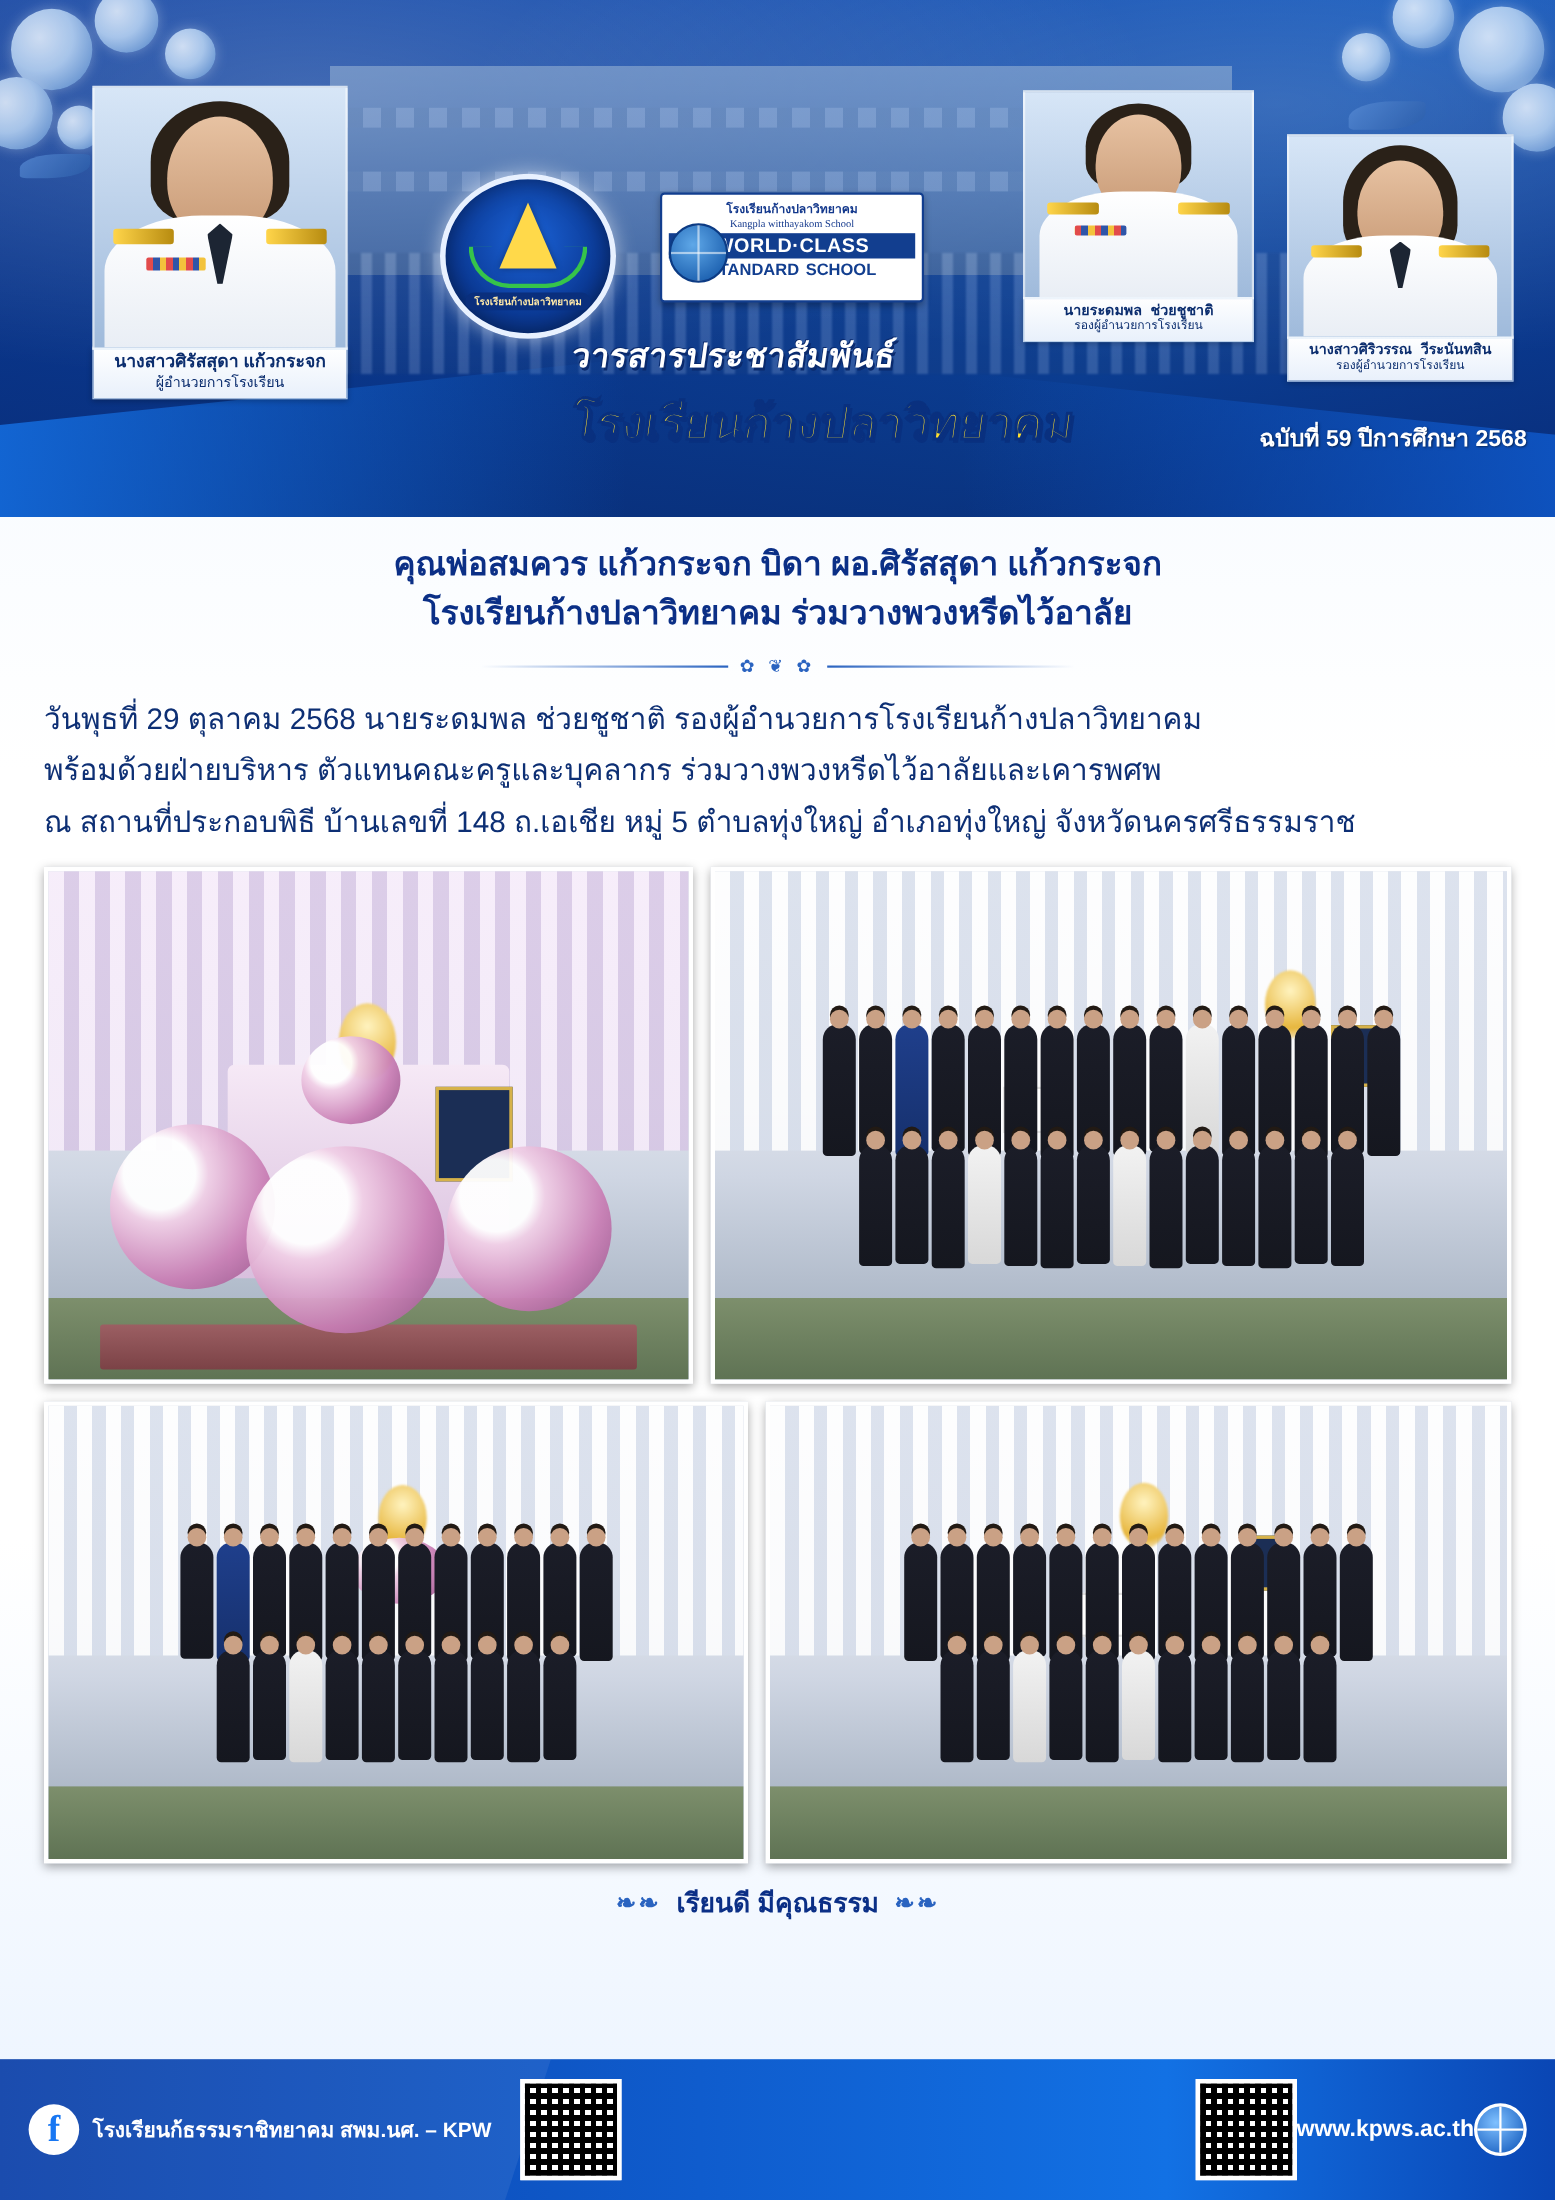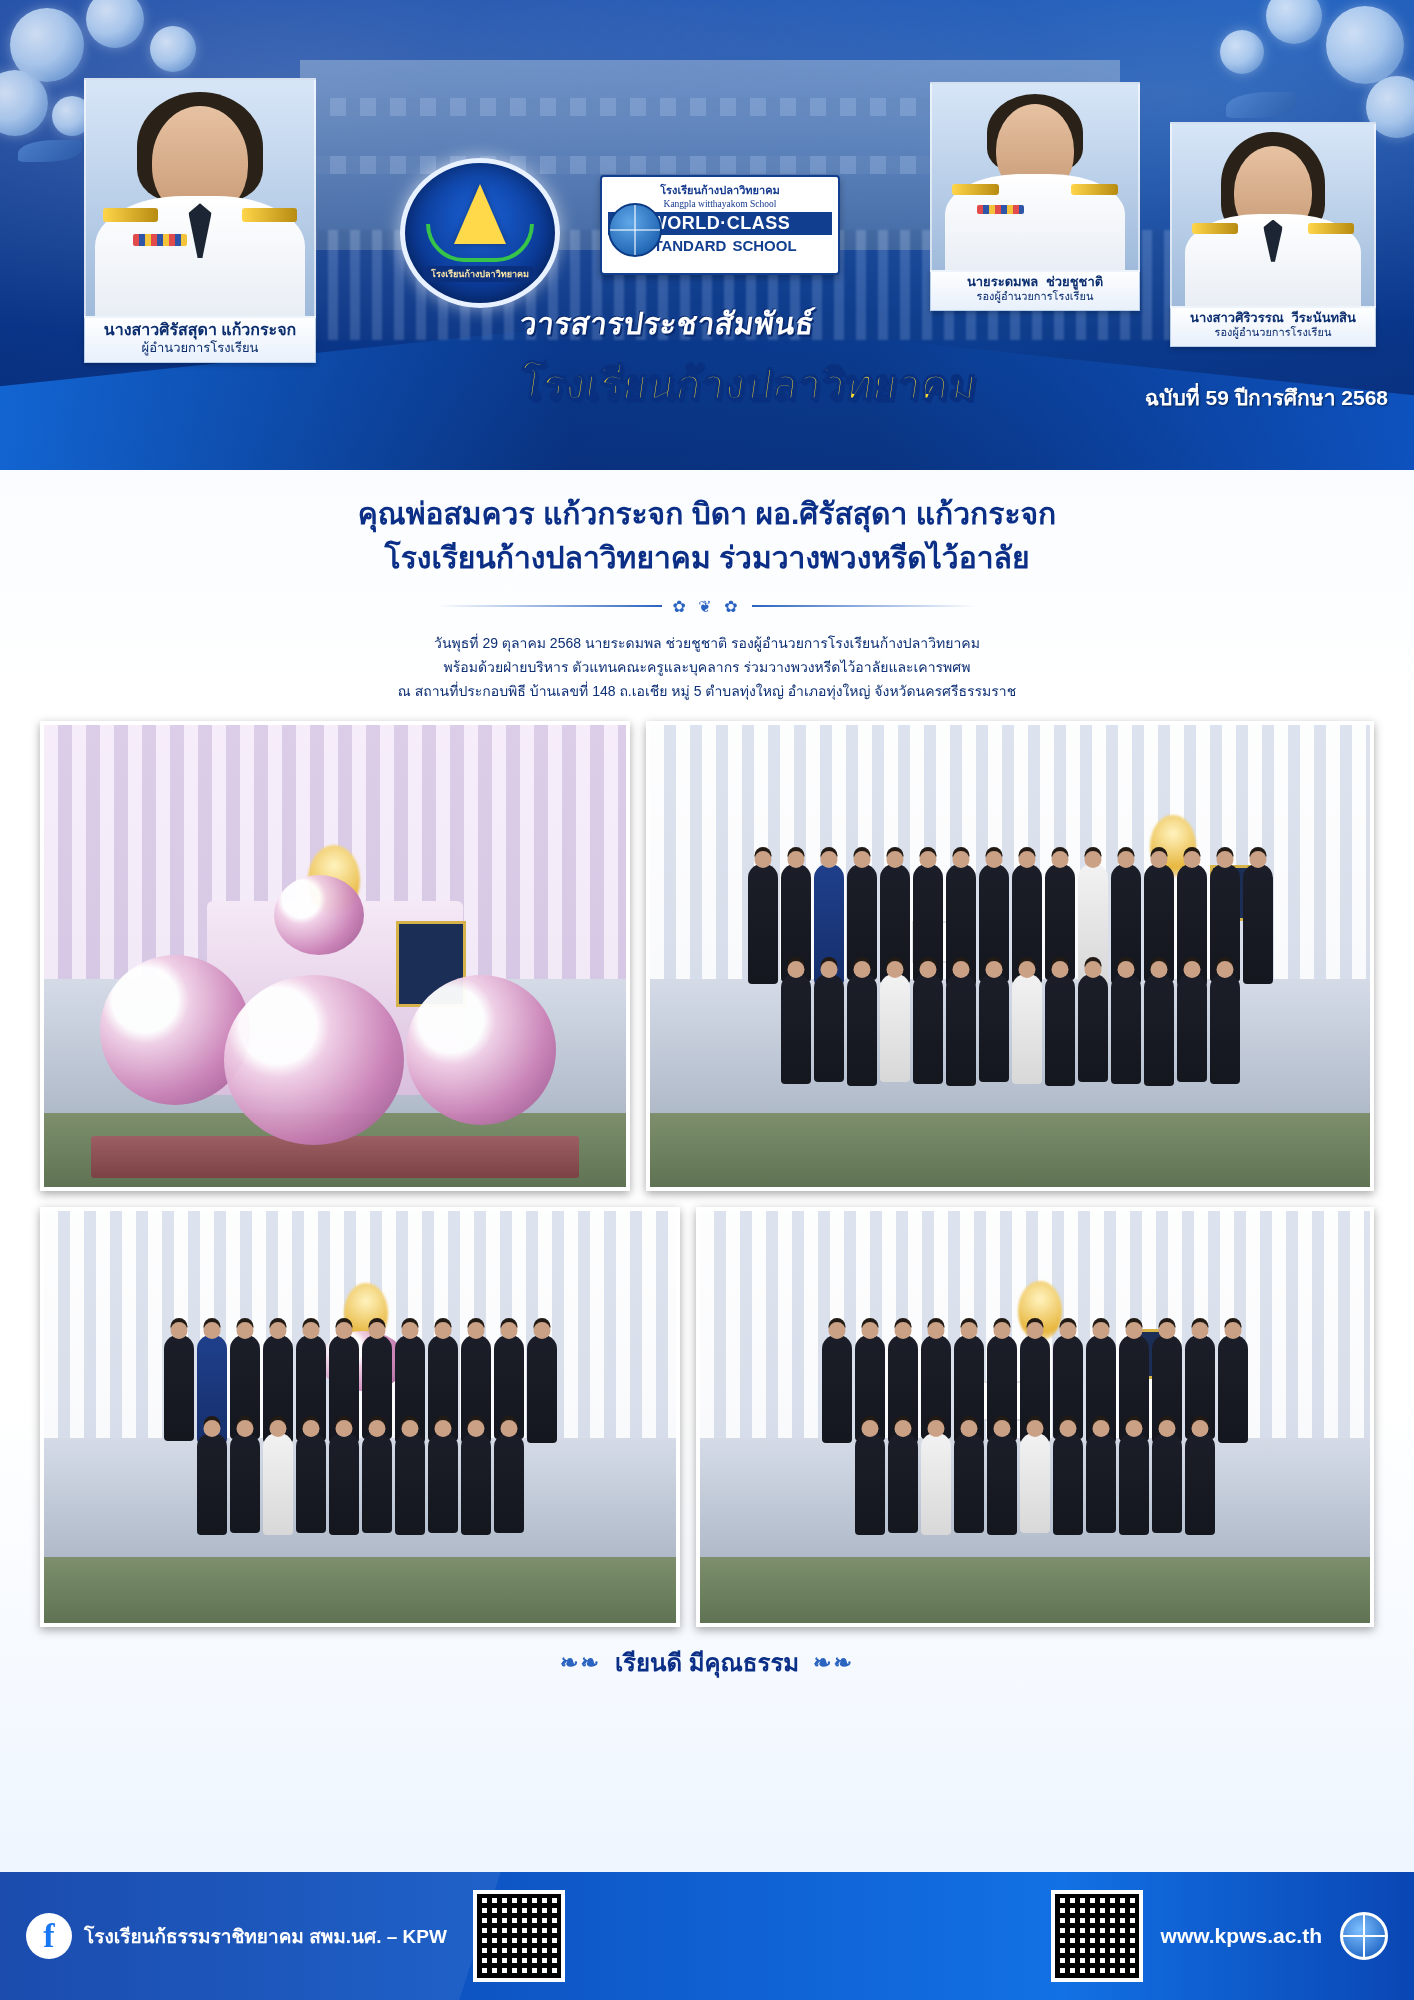--- a/index.html
+++ b/index.html
@@ -286,23 +286,22 @@
   }
   .divider:before, .divider:after {
     content: "";
     flex: 1; height: 2px;
     background: linear-gradient(90deg, rgba(42,99,192,0), #2a63c0);
     margin: 0 10px;
   }
   .divider:after { background: linear-gradient(270deg, rgba(42,99,192,0), #2a63c0); }
 
   .paragraph {
-    text-align: center;
     color: #0d2f74;
-    font-size: 14px;
+    font-size: 27px;
     line-height: 1.72;
   }
 
   
   .photos { margin-top: 18px; }
   .photo-row { display: flex; gap: 16px; margin-bottom: 16px; }
   .photo {
     position: relative;
     border: 4px solid #ffffff;
     box-shadow: 0 3px 9px rgba(0,0,0,.35);
@@ -421,21 +420,21 @@
     background-image:
       repeating-linear-gradient(90deg,#000 0 5px, #fff 5px 10px),
       repeating-linear-gradient(0deg,#000 0 5px, #fff 5px 10px);
     background-blend-mode: multiply;
     margin-left: 26px;
     border: 4px solid #fff;
     z-index: 2;
   }
   .fb-right {
     margin-left: auto; margin-right: 26px;
-    display: flex; align-items: center; gap: 18px; z-index: 2;
+    display: flex; align-items: center; z-index: 2;
   }
   .site { color: #fff; font-size: 21px; font-weight: bold; }
   .globe-ic {
     width: 48px; height: 48px; border-radius: 50%;
     background: radial-gradient(circle at 40% 35%, #7fc0ff, #0b53b8);
     border: 3px solid #fff;
     position: relative;
   }
   .globe-ic:before{content:"";position:absolute;left:50%;top:0;width:2px;height:100%;background:#fff;transform:translateX(-50%);}
   .globe-ic:after{content:"";position:absolute;top:50%;left:0;width:100%;height:2px;background:#fff;transform:translateY(-50%);}

